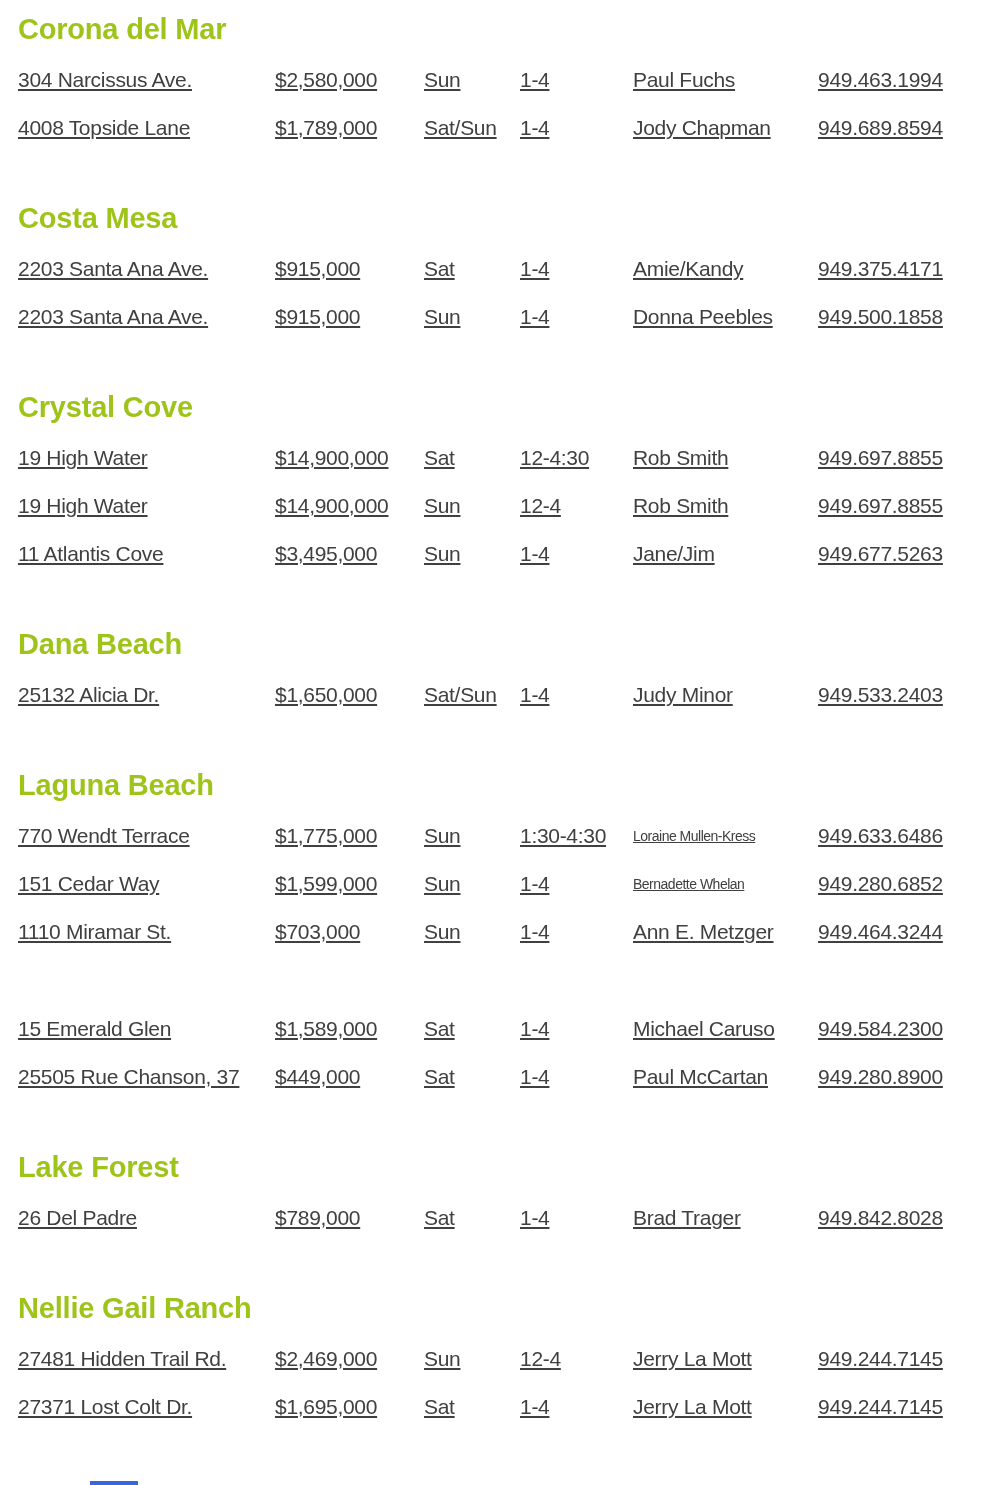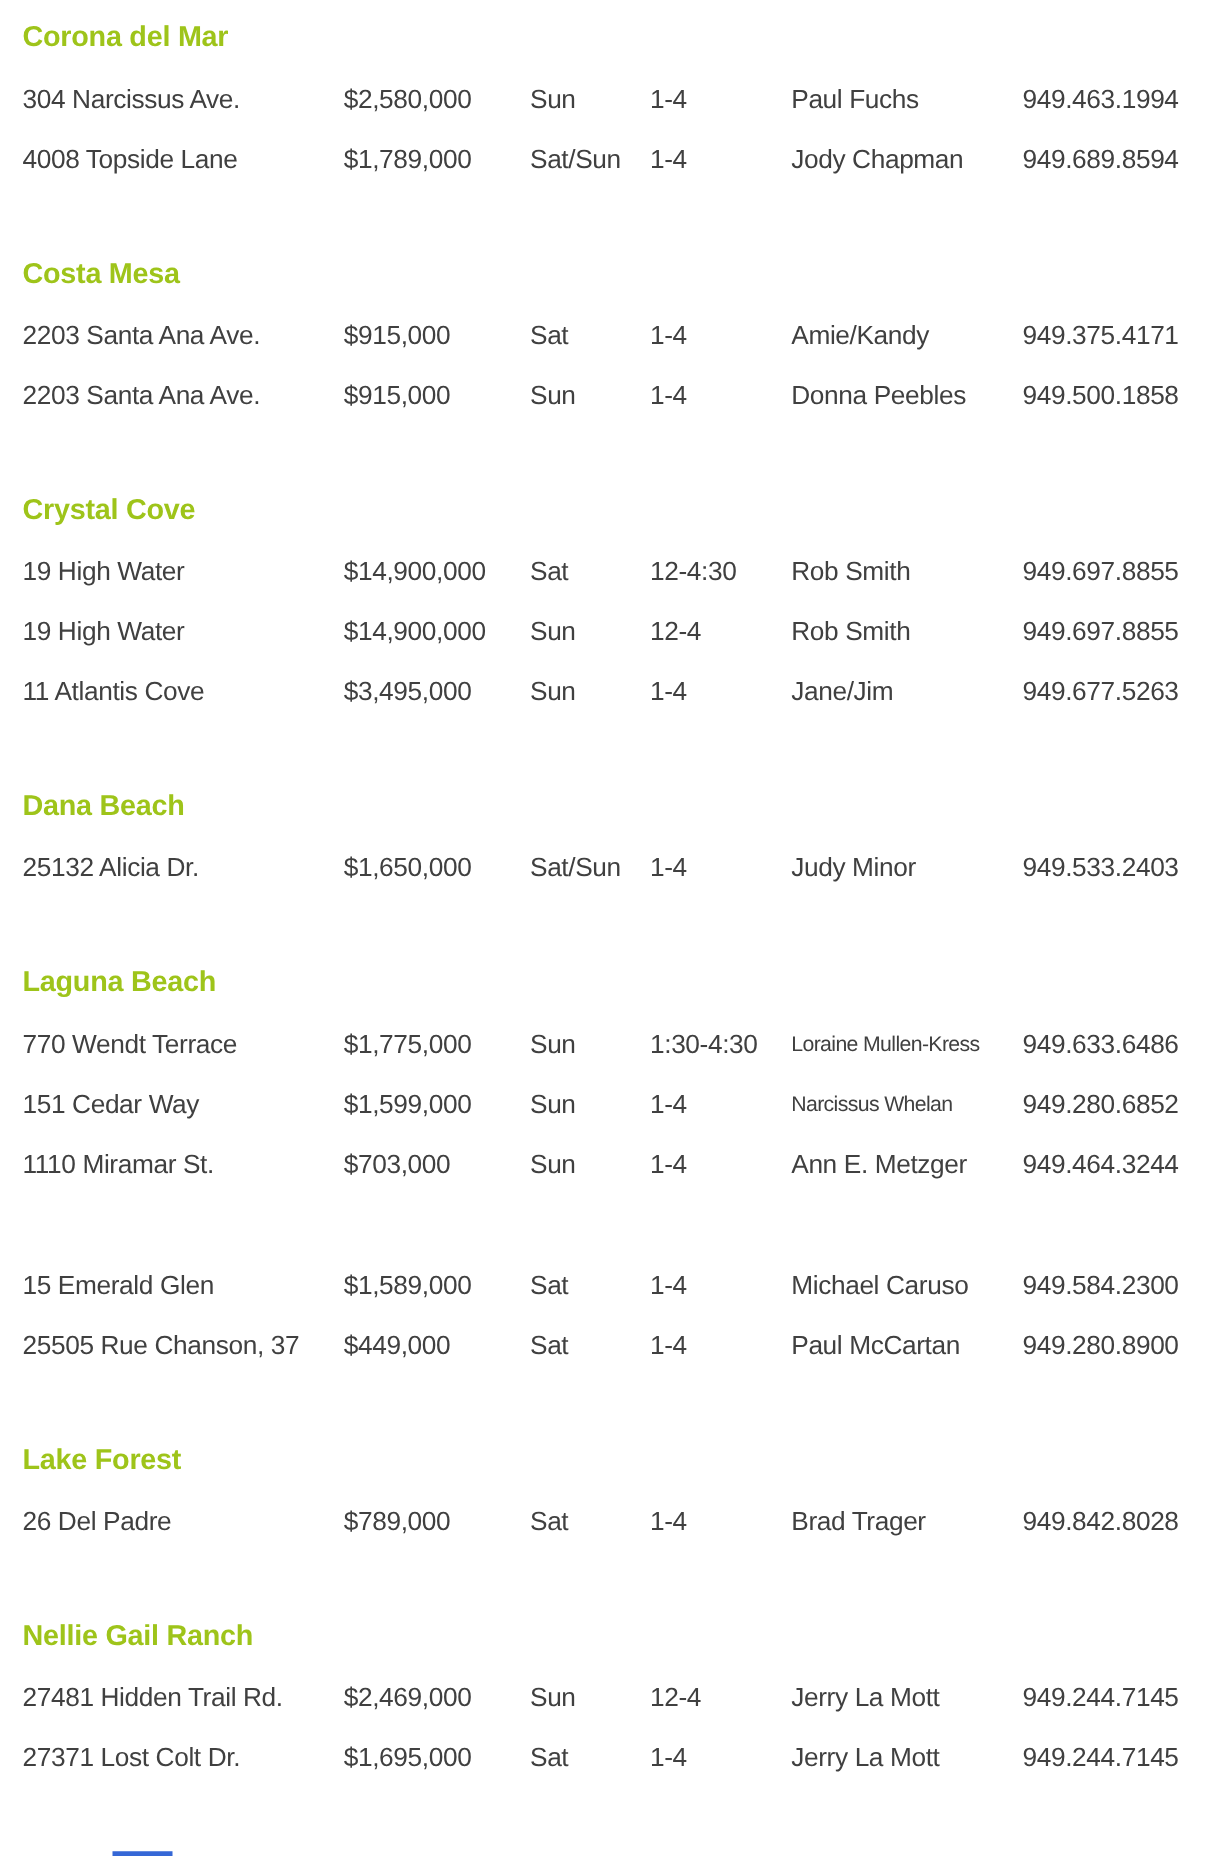--- a/index.html
+++ b/index.html
@@ -17,40 +17,41 @@
     color: var(--text-color);
     position: relative;
     overflow: hidden;
   }
   .content {
     padding: 12px 18px 0 18px;
   }
   .section { margin-bottom: 49px; }
   .city-heading {
     margin: 0 0 10px 0;
-    font-size: 23px;
+    font-size: 29px;
     line-height: 34px;
     font-weight: 600;
     letter-spacing: -0.2px;
     color: var(--heading-color);
   }
   .listing-row {
     display: grid;
     grid-template-columns: 257px 149px 96px 113px 185px 1fr;
     height: 48px;
     align-items: center;
     font-size: 21px;
     letter-spacing: -0.3px;
+    text-decoration: underline;
   }
   .cell {
     white-space: nowrap;
     overflow: hidden;
   }
   .cell.condensed {
-    font-size: 17px;
+    font-size: 14px;
     letter-spacing: -0.5px;
   }
   .footer-bar {
     position: absolute;
     left: 90px;
     bottom: 0;
     width: 48px;
     height: 4px;
     background: var(--footer-bar-color);
   }
@@ -162,21 +163,21 @@
     <div class="cell">1:30-4:30</div>
     <div class="cell condensed">Loraine Mullen-Kress</div>
     <div class="cell">949.633.6486</div>
   </div>
 
   <div class="listing-row">
     <div class="cell">151 Cedar Way</div>
     <div class="cell">$1,599,000</div>
     <div class="cell">Sun</div>
     <div class="cell">1-4</div>
-    <div class="cell condensed">Narcissus Whelan</div>
+    <div class="cell condensed">Bernadette Whelan</div>
     <div class="cell">949.280.6852</div>
   </div>
 
   <div class="listing-row">
     <div class="cell">1110 Miramar St.</div>
     <div class="cell">$703,000</div>
     <div class="cell">Sun</div>
     <div class="cell">1-4</div>
     <div class="cell">Ann E. Metzger</div>
     <div class="cell">949.464.3244</div>

